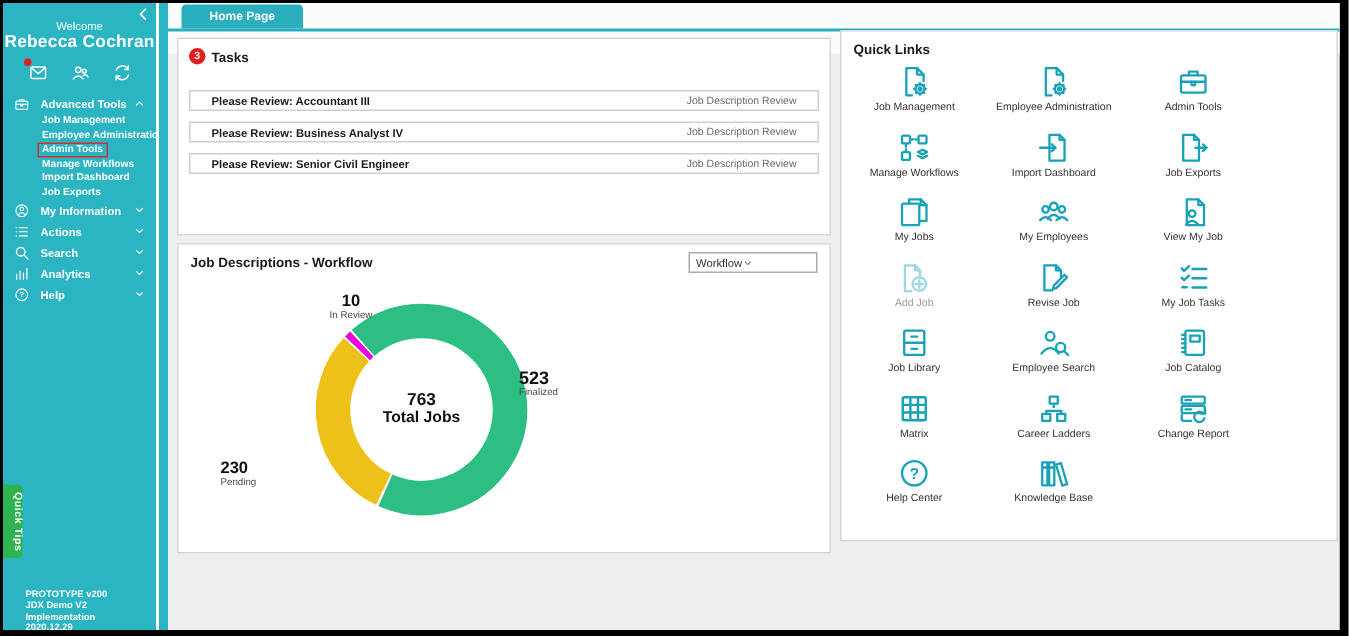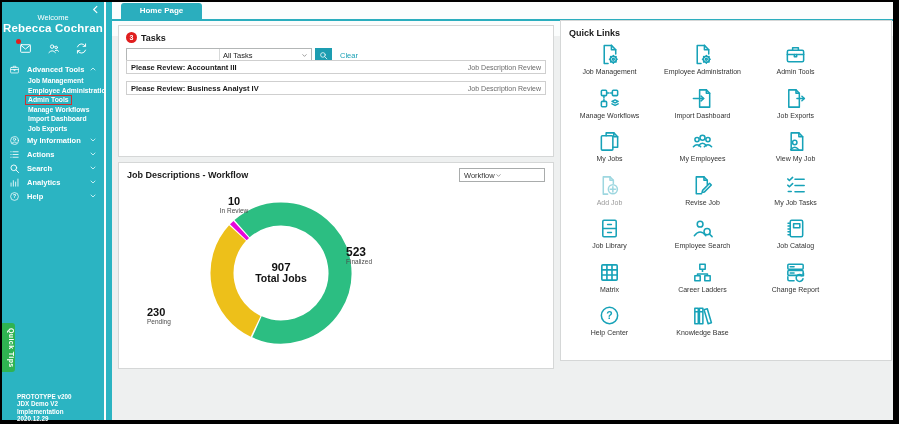--- a/index.html
+++ b/index.html
@@ -53,21 +53,21 @@
   .combo-select { width:92px; border-left:1px solid #d7d9d9; display:flex; align-items:center; justify-content:space-between;
     padding:0 3px; cursor:pointer; }
   .combo-select .cs-label { font-size:7.5px; color:#222; }
   .chev { width:7px; height:7px; color:#777; }
   .search-btn { width:17px; height:15px; background:#1D9DB1; margin-left:3px; display:flex; align-items:center; justify-content:center;
     border:none; cursor:pointer; }
   .search-btn .sic { width:9px; height:9px; color:#fff; }
   .clear-link { margin-left:8px; font-size:7.5px; color:#1AA0B5; cursor:pointer; }
   .task-list { position:absolute; left:7px; top:34px; right:7px; }
   .task-row { height:14px; border:1px solid #cfcfcf; background:#fff; display:flex; align-items:center; justify-content:space-between;
-    padding:0 4px; margin-bottom:7px; cursor:pointer; }
+    padding:0 14px; margin-bottom:7px; cursor:pointer; }
   .task-title { font-size:7.5px; font-weight:bold; color:#1a1a1a; }
   .task-type { font-size:7px; color:#6a6a6a; }
 
   
   .wf-title { position:absolute; left:8px; top:7px; }
   .wf-select { position:absolute; right:8px; top:5px; width:86px; height:14px; border:1px solid #a9acac; background:#fff;
     display:flex; align-items:center; padding:0 4px; cursor:pointer; }
   .wf-select .cs-label { font-size:7.5px; color:#333; }
   .chart-area { position:absolute; left:0; top:22px; right:0; bottom:0; }
   .donut { position:absolute; left:0; top:0; }
@@ -418,65 +418,52 @@
     <div class="tabbar">
       <div class="tab">Home Page</div>
       <div class="tab-underline"></div>
     </div>
 
     <div class="panel tasks-panel">
       <div class="tasks-header">
         <div class="badge">3</div>
         <div class="panel-title">Tasks</div>
       </div>
-      <div class="search-row">
-        <div class="combo">
-          <input class="combo-input" type="text" value="" style="">
-          <div class="combo-select">
-            <span class="cs-label">All Tasks</span>
-            <svg class="chev">
-                <use href="#sym-chevron-down"></use>
-              </svg>
-          </div>
-        </div>
-        <button class="search-btn">
-          <svg class="sic">
-              <use href="#sym-magnifier"></use>
-            </svg>
-        </button>
-        <span class="clear-link">Clear</span>
-      </div>
       <div class="task-list" id="task-list">
           <div class="task-row">
             <span class="task-title">Please Review: Accountant III</span>
             <span class="task-type">Job Description Review</span>
           </div>
           <div class="task-row">
             <span class="task-title">Please Review: Business Analyst IV</span>
+            <span class="task-type">Job Description Review</span>
+          </div>
+          <div class="task-row">
+            <span class="task-title">Please Review: Senior Civil Engineer</span>
             <span class="task-type">Job Description Review</span>
           </div>
         </div>
     </div>
 
     <div class="panel wf-panel">
       <div class="panel-title wf-title">Job Descriptions - Workflow</div>
       <div class="wf-select">
         <span class="cs-label">Workflow</span>
         <svg class="chev">
             <use href="#sym-chevron-down"></use>
           </svg>
       </div>
       <div class="chart-area" id="chart-area">
         <svg class="donut" id="donut-svg" width="434" height="183" viewBox="0 0 434 183">
             <path d="M123.06 43.68 A59 59 0 1 1 137.94 141.87" stroke="#2CBE82" stroke-width="23" fill="none"></path>
             <path d="M136.63 141.27 A59 59 0 0 1 118.56 48.08" stroke="#EDC01A" stroke-width="23" fill="none"></path>
             <path d="M119.32 47.27 A59 59 0 0 1 122.23 44.42" stroke="#E606DB" stroke-width="23" fill="none"></path>
           </svg>
         <div class="donut-center">
-          <div class="dc-num">907</div>
+          <div class="dc-num">763</div>
           <div class="dc-lbl">Total Jobs</div>
         </div>
       <div class="donut-label pos-0">
             <div class="dl-num">523</div>
             <div class="dl-txt">Finalized</div>
           </div>
           <div class="donut-label pos-1">
             <div class="dl-num">230</div>
             <div class="dl-txt">Pending</div>
           </div>

